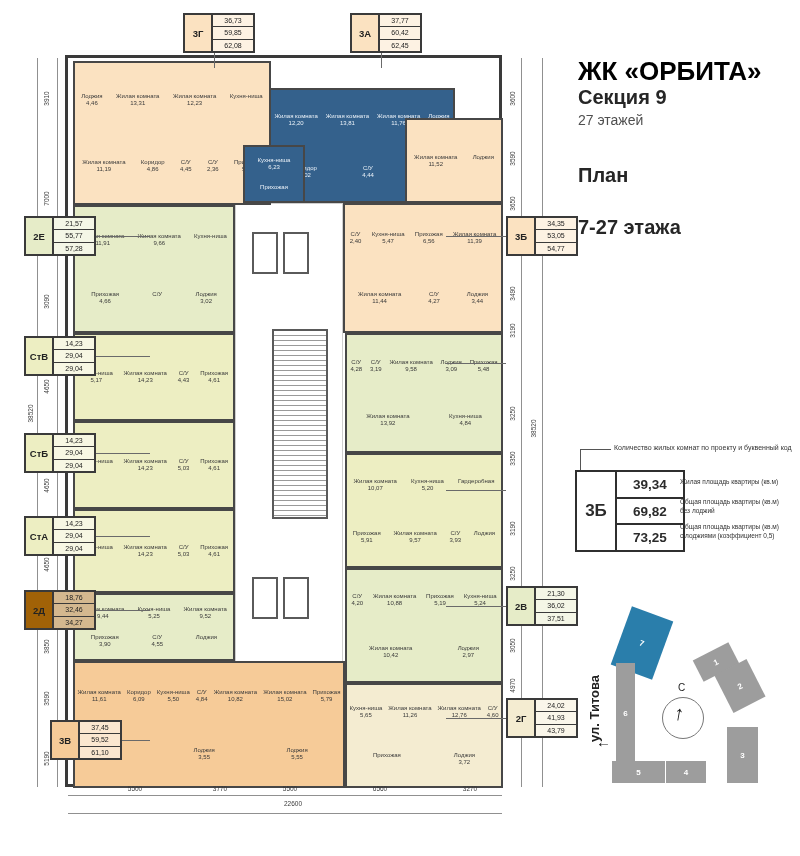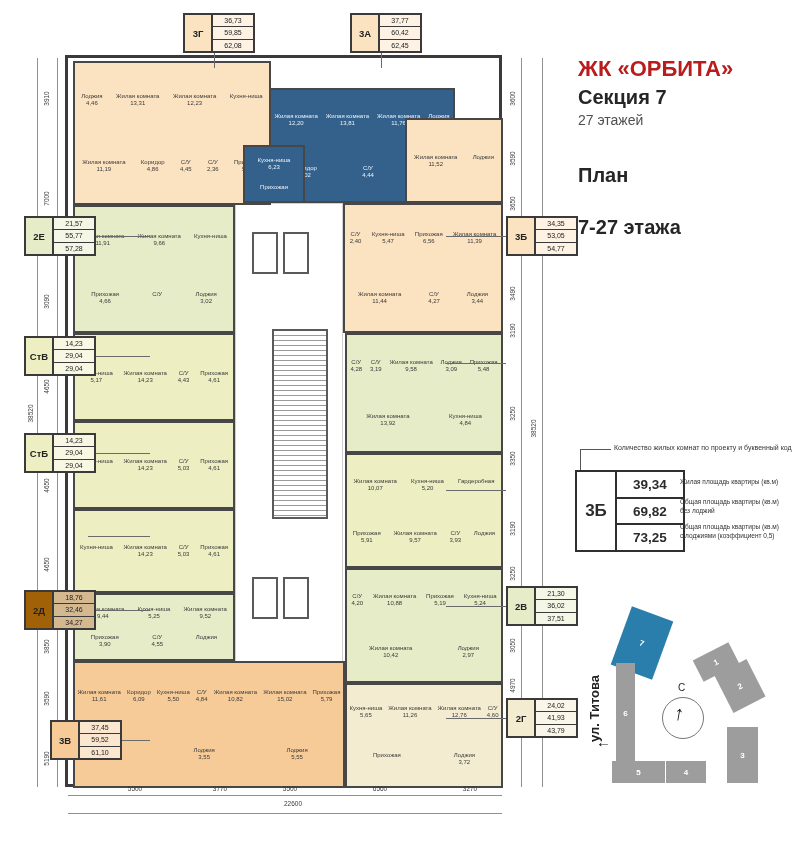--- a/index.html
+++ b/index.html
@@ -19,21 +19,21 @@
                 font-size:9.5px;border-right:2px solid #3a3a3a;padding:0 2px;color:#222}
   .ulabel .vals{display:flex;flex-direction:column;background:rgba(255,255,255,.55)}
   .ulabel .vals div{flex:1;display:flex;align-items:center;justify-content:center;min-width:34px;
                     padding:0 3px;border-bottom:1px solid #3a3a3a;font-size:7px;color:#222}
   .ulabel .vals div:last-child{border-bottom:none}
   .leader{position:absolute;background:#6a6a6a;z-index:5}
   .dimline{position:absolute;background:#909090}
   .dim{position:absolute;font-size:6.5px;color:#3c3c3c;white-space:nowrap;z-index:3}
   .dim-c{width:40px;text-align:center}
   .dim-v{transform:rotate(-90deg)}
-  .t-project{position:absolute;left:578px;top:56px;font-size:22px;font-weight:bold;color:#b91c1c}
+  .t-project{position:absolute;left:578px;top:56px;font-size:26px;font-weight:bold;color:#000000}
   .t-section{position:absolute;left:578px;top:86px;font-size:20px;font-weight:bold;color:#262626}
   .t-floors{position:absolute;left:578px;top:112px;font-size:14px;color:#4f4f4f}
   .t-plan{position:absolute;left:578px;top:162px;font-size:20px;font-weight:bold;color:#262626;line-height:1.3;white-space:pre-line}
   .lg-note{position:absolute;left:614px;top:444px;font-size:7px;color:#333;width:190px}
   .lg-elbow{position:absolute;left:580px;top:449px;width:30px;height:21px;border-left:1px solid #555;border-top:1px solid #555}
   .lg-box{position:absolute;left:575px;top:470px;height:78px;display:flex;border:2px solid #2f2f2f;background:#fff}
   .lg-code{width:38px;display:flex;align-items:center;justify-content:center;font-size:17px;font-weight:bold;border-right:2px solid #2f2f2f}
   .lg-vals{display:flex;flex-direction:column;width:66px}
   .lg-vals div{flex:1;display:flex;align-items:center;justify-content:center;font-size:13.5px;font-weight:bold;border-bottom:2px solid #2f2f2f}
   .lg-vals div:last-child{border-bottom:none}
@@ -181,21 +181,21 @@
     </div>
 
   <div class="dimline" style="left:37px;top:58px;width:1px;height:729px"></div>
   <div class="dimline" style="left:57px;top:58px;width:1px;height:729px"></div>
   <div class="dimline" style="left:521px;top:58px;width:1px;height:729px"></div>
   <div class="dimline" style="left:542px;top:58px;width:1px;height:729px"></div>
   <div class="dimline" style="left:68px;top:795px;width:434px;height:1px"></div>
   <div class="dimline" style="left:68px;top:813px;width:434px;height:1px"></div>
 
   <div class="t-project">ЖК «ОРБИТА»</div>
-  <div class="t-section">Секция 7</div>
+  <div class="t-section">Секция 9</div>
   <div class="t-floors">27 этажей</div>
   <div class="t-plan"><span>План</span><br>
     <span>7-27 этажа</span></div>
 
   <div class="lg-elbow"></div>
   <div class="lg-note">Количество жилых комнат по проекту и буквенный код</div>
   <div class="lg-box">
     <div class="lg-code">3Б</div>
     <div class="lg-vals">
       <div>39,34</div>
@@ -255,20 +255,28 @@
     <div class="leader" style="left: 88px; top: 356px; width: 62px; height: 1px;"></div>
     <div class="ulabel" style="left: 24px; top: 433px; background: rgb(237, 238, 194);">
       <div class="code">СтБ</div>
       <div class="vals">
         <div>14,23</div>
         <div>29,04</div>
         <div>29,04</div>
       </div>
     </div>
     <div class="leader" style="left: 88px; top: 453px; width: 62px; height: 1px;"></div>
+    <div class="ulabel" style="left: 24px; top: 516px; background: rgb(237, 238, 194);">
+      <div class="code">СтА</div>
+      <div class="vals">
+        <div>14,23</div>
+        <div>29,04</div>
+        <div>29,04</div>
+      </div>
+    </div>
     <div class="leader" style="left: 88px; top: 536px; width: 62px; height: 1px;"></div>
     <div class="ulabel" style="left: 24px; top: 590px; background: #a16207;">
       <div class="code">2Д</div>
       <div class="vals">
         <div>18,76</div>
         <div>32,46</div>
         <div>34,27</div>
       </div>
     </div>
     <div class="leader" style="left: 88px; top: 610px; width: 62px; height: 1px;"></div>

